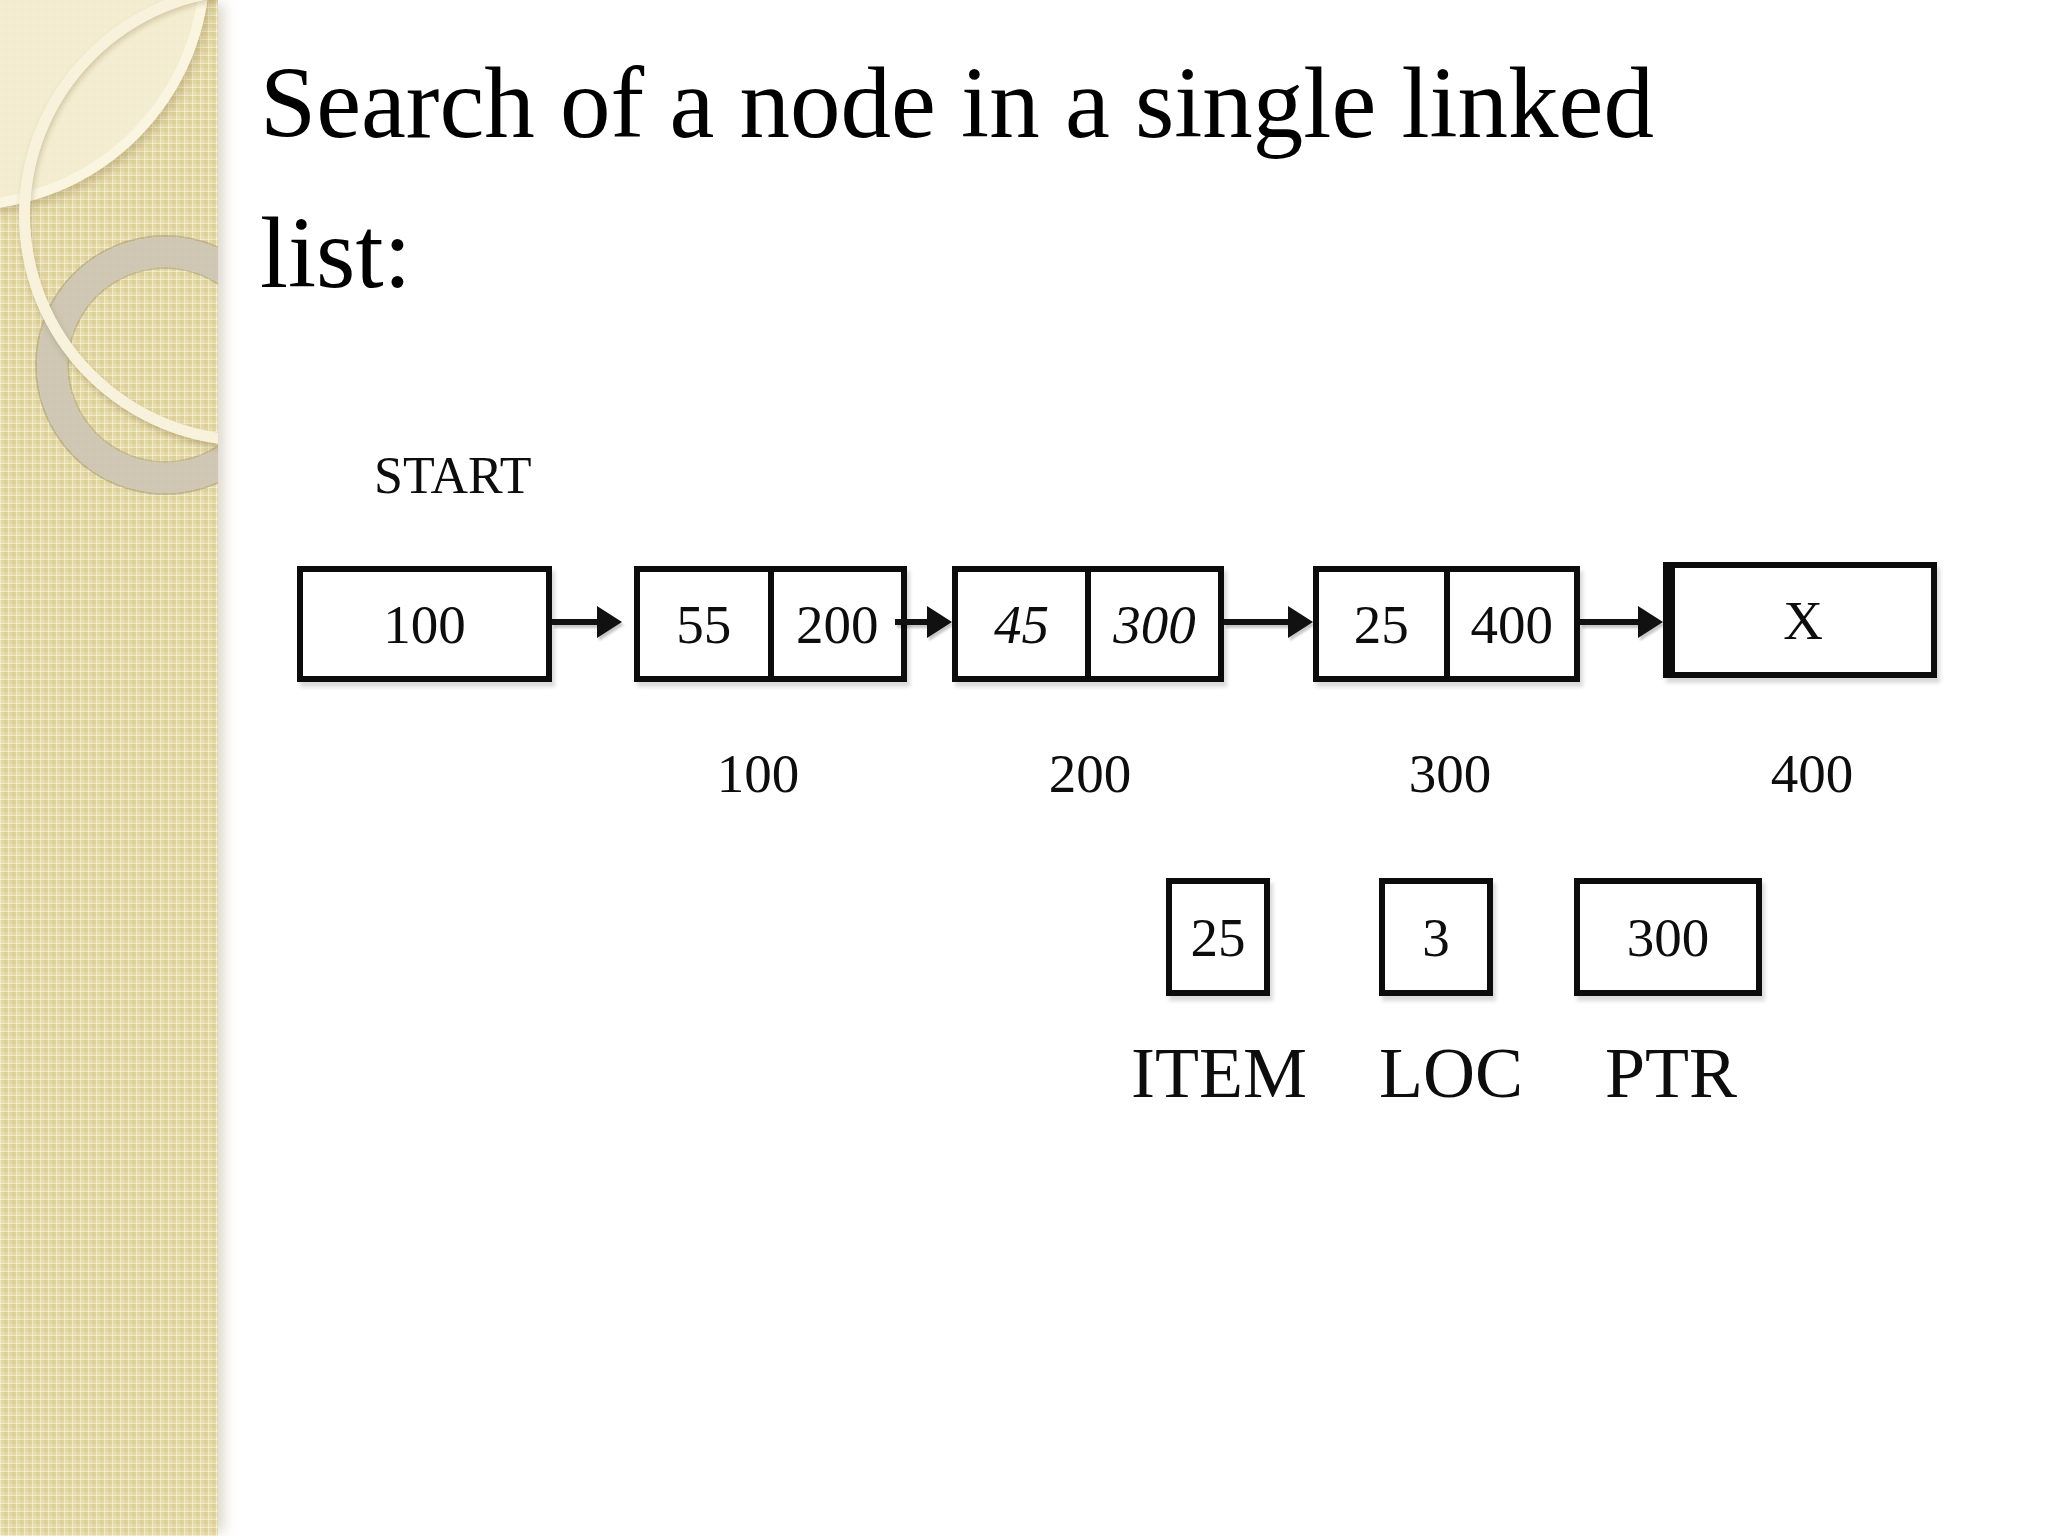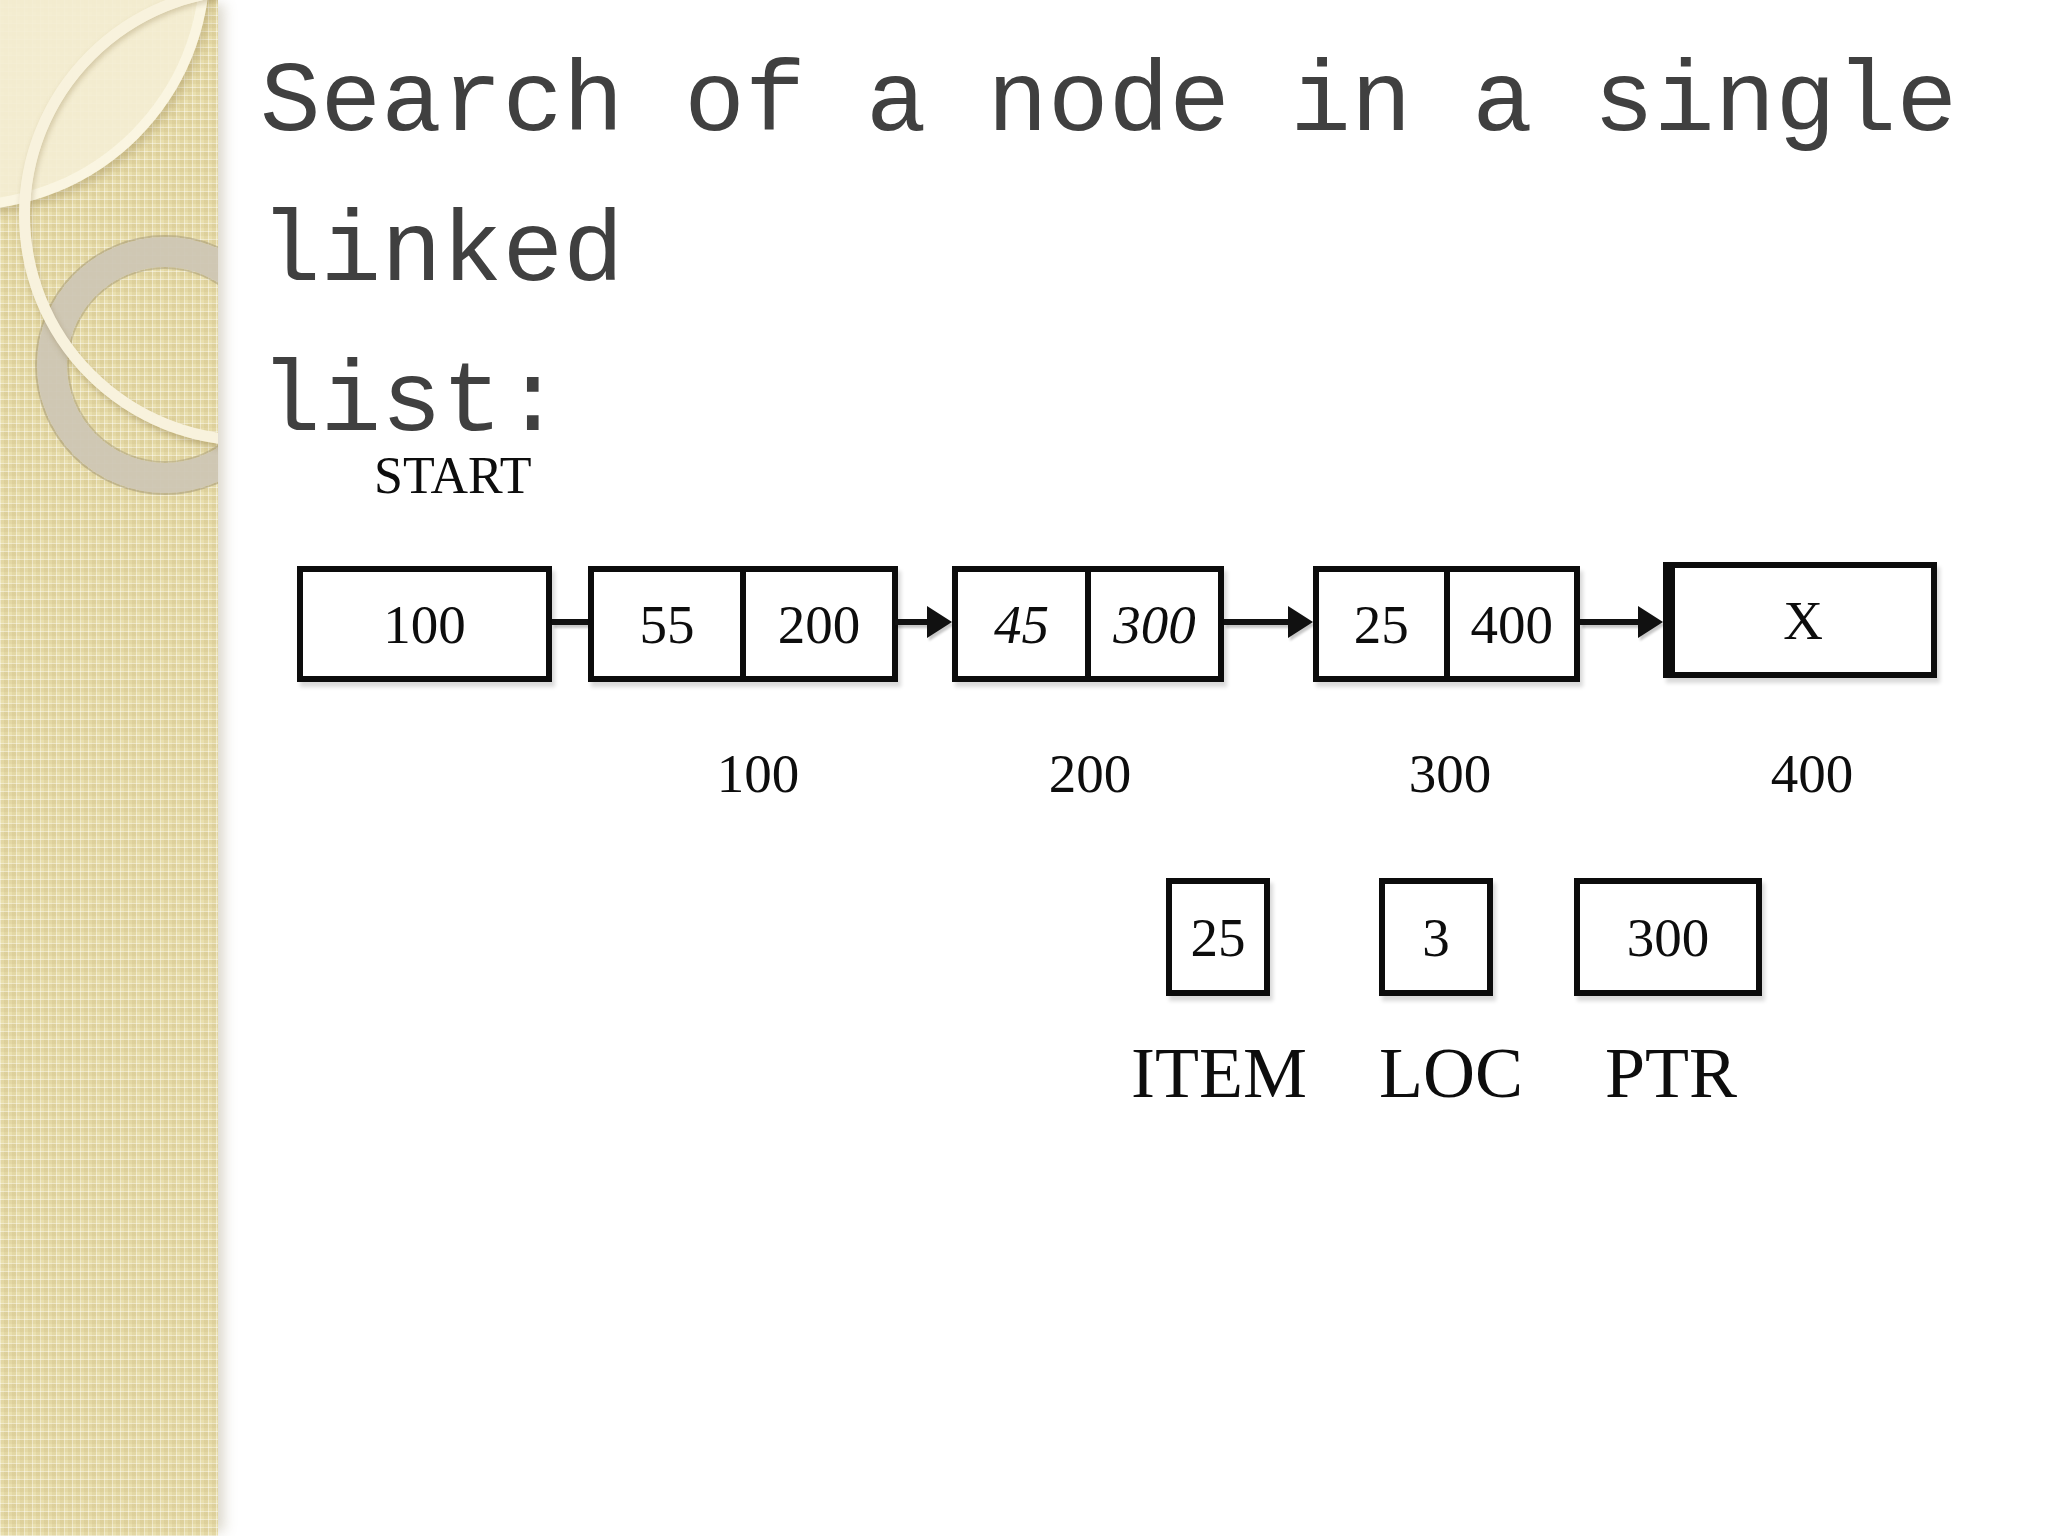--- a/index.html
+++ b/index.html
@@ -41,23 +41,22 @@
     position:absolute;left:19px;top:-16px;width:440px;height:440px;
     border-radius:50%;
     border:11px solid #f8f2dd;
     box-shadow:2px 4px 6px rgba(140,120,70,.40), inset 2px 3px 5px rgba(140,120,70,.28);
   }
 
   
   .title{
     position:absolute;left:260px;top:28px;width:1760px;
     font-size:101px;line-height:150px;
-    color:#404040;
+    color:#000000;
     letter-spacing:0;
-    font-family:Liberation Mono, monospace;
   }
 
   
   .lbl{position:absolute;font-size:52px;white-space:nowrap;}
   .addr{position:absolute;top:742px;font-size:55px;transform:translateX(-50%);white-space:nowrap;}
   .varlbl{position:absolute;top:1032px;font-size:72px;transform:translateX(-50%);white-space:nowrap;text-align:center;}
 
   
   .box{
     position:absolute;
@@ -105,21 +104,21 @@
   </div>
 
   <div class="lbl" style="left:345px;top:446px;margin-left:29px;">START</div>
 
   <div class="box" style="left:297px;top:566px;width:255px;height:116px;">
     <span>100</span>
   </div>
 
   <div class="arrow" style="left:552px;width:46px;"></div>
 
-  <div class="box node" style="left:588px;top:566px;width:310px;height:116px;">
+  <div class="box node" style="left:634px;top:566px;width:273px;height:116px;">
     <div class="cell">
       <span>55</span>
     </div>
     <div class="cell next">
       <span>200</span>
     </div>
   </div>
 
   <div class="arrow" style="left:895px;width:33px;"></div>
 

